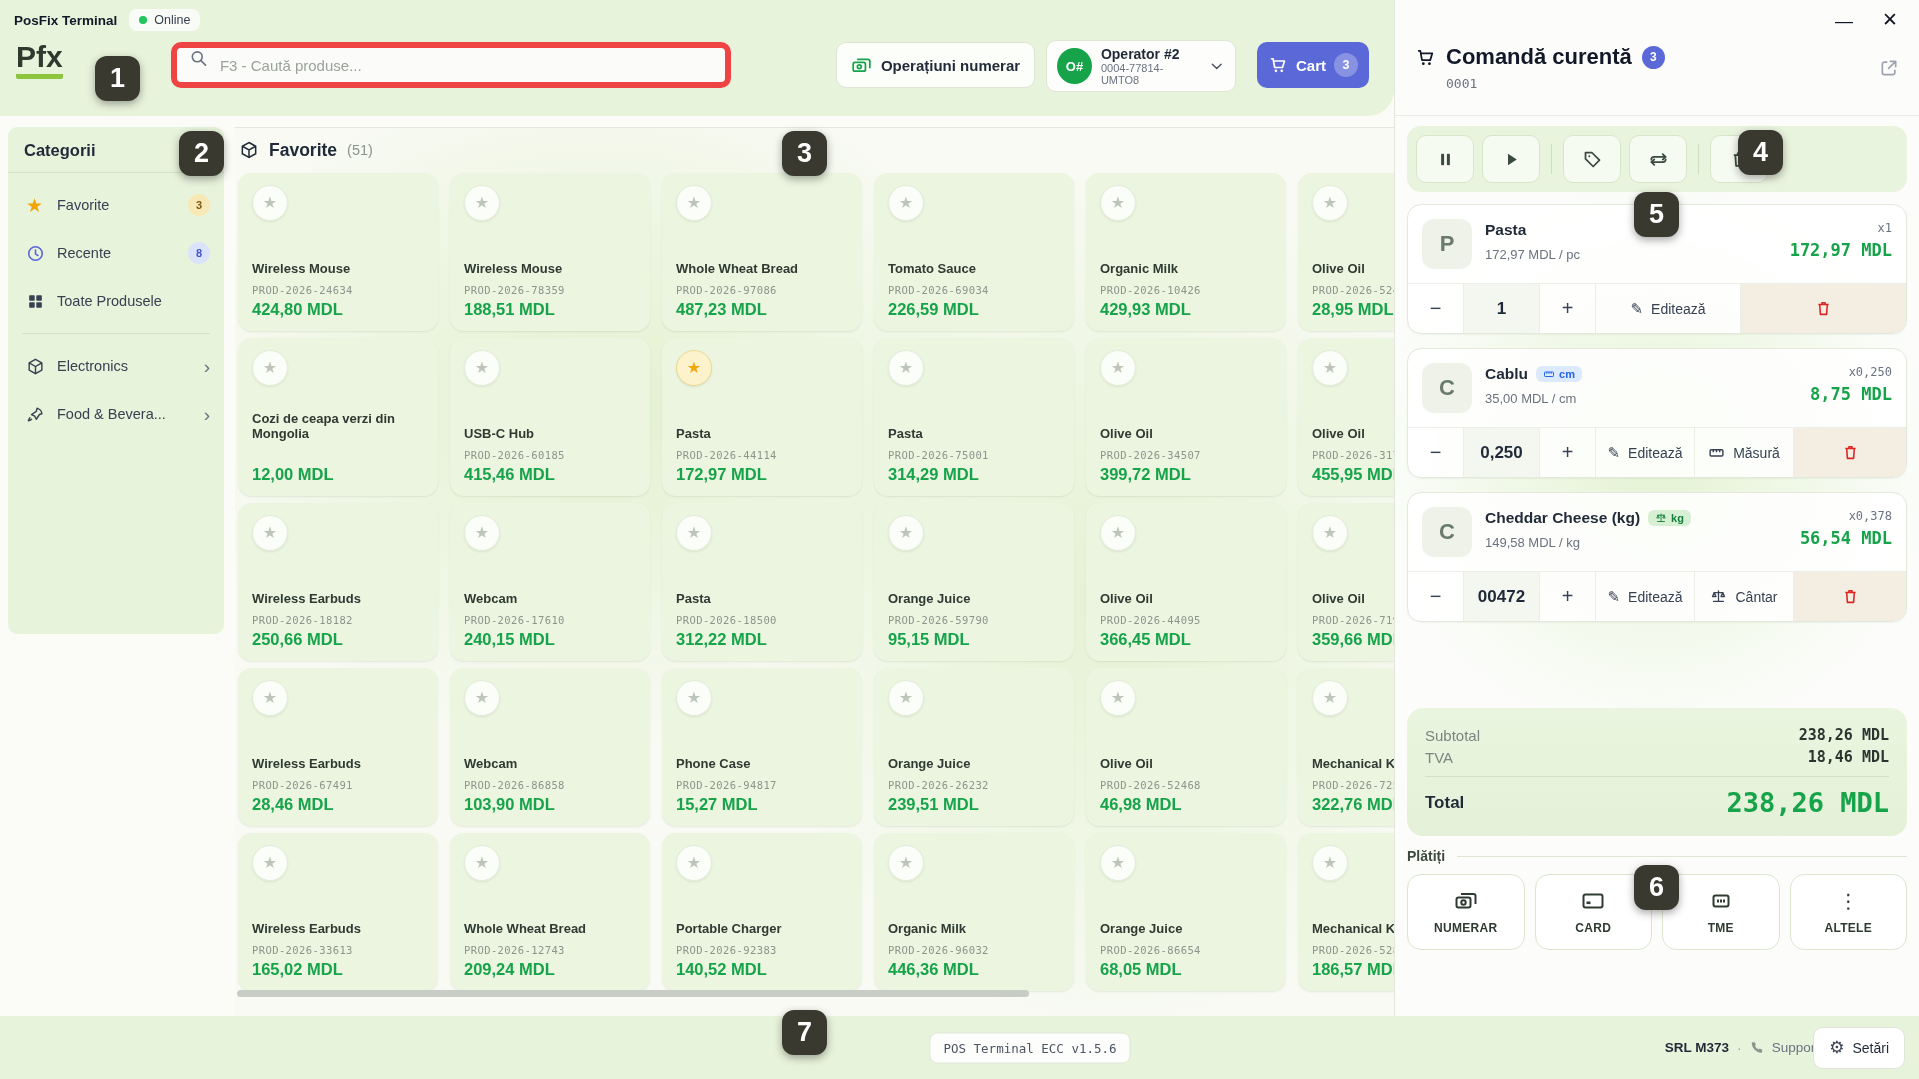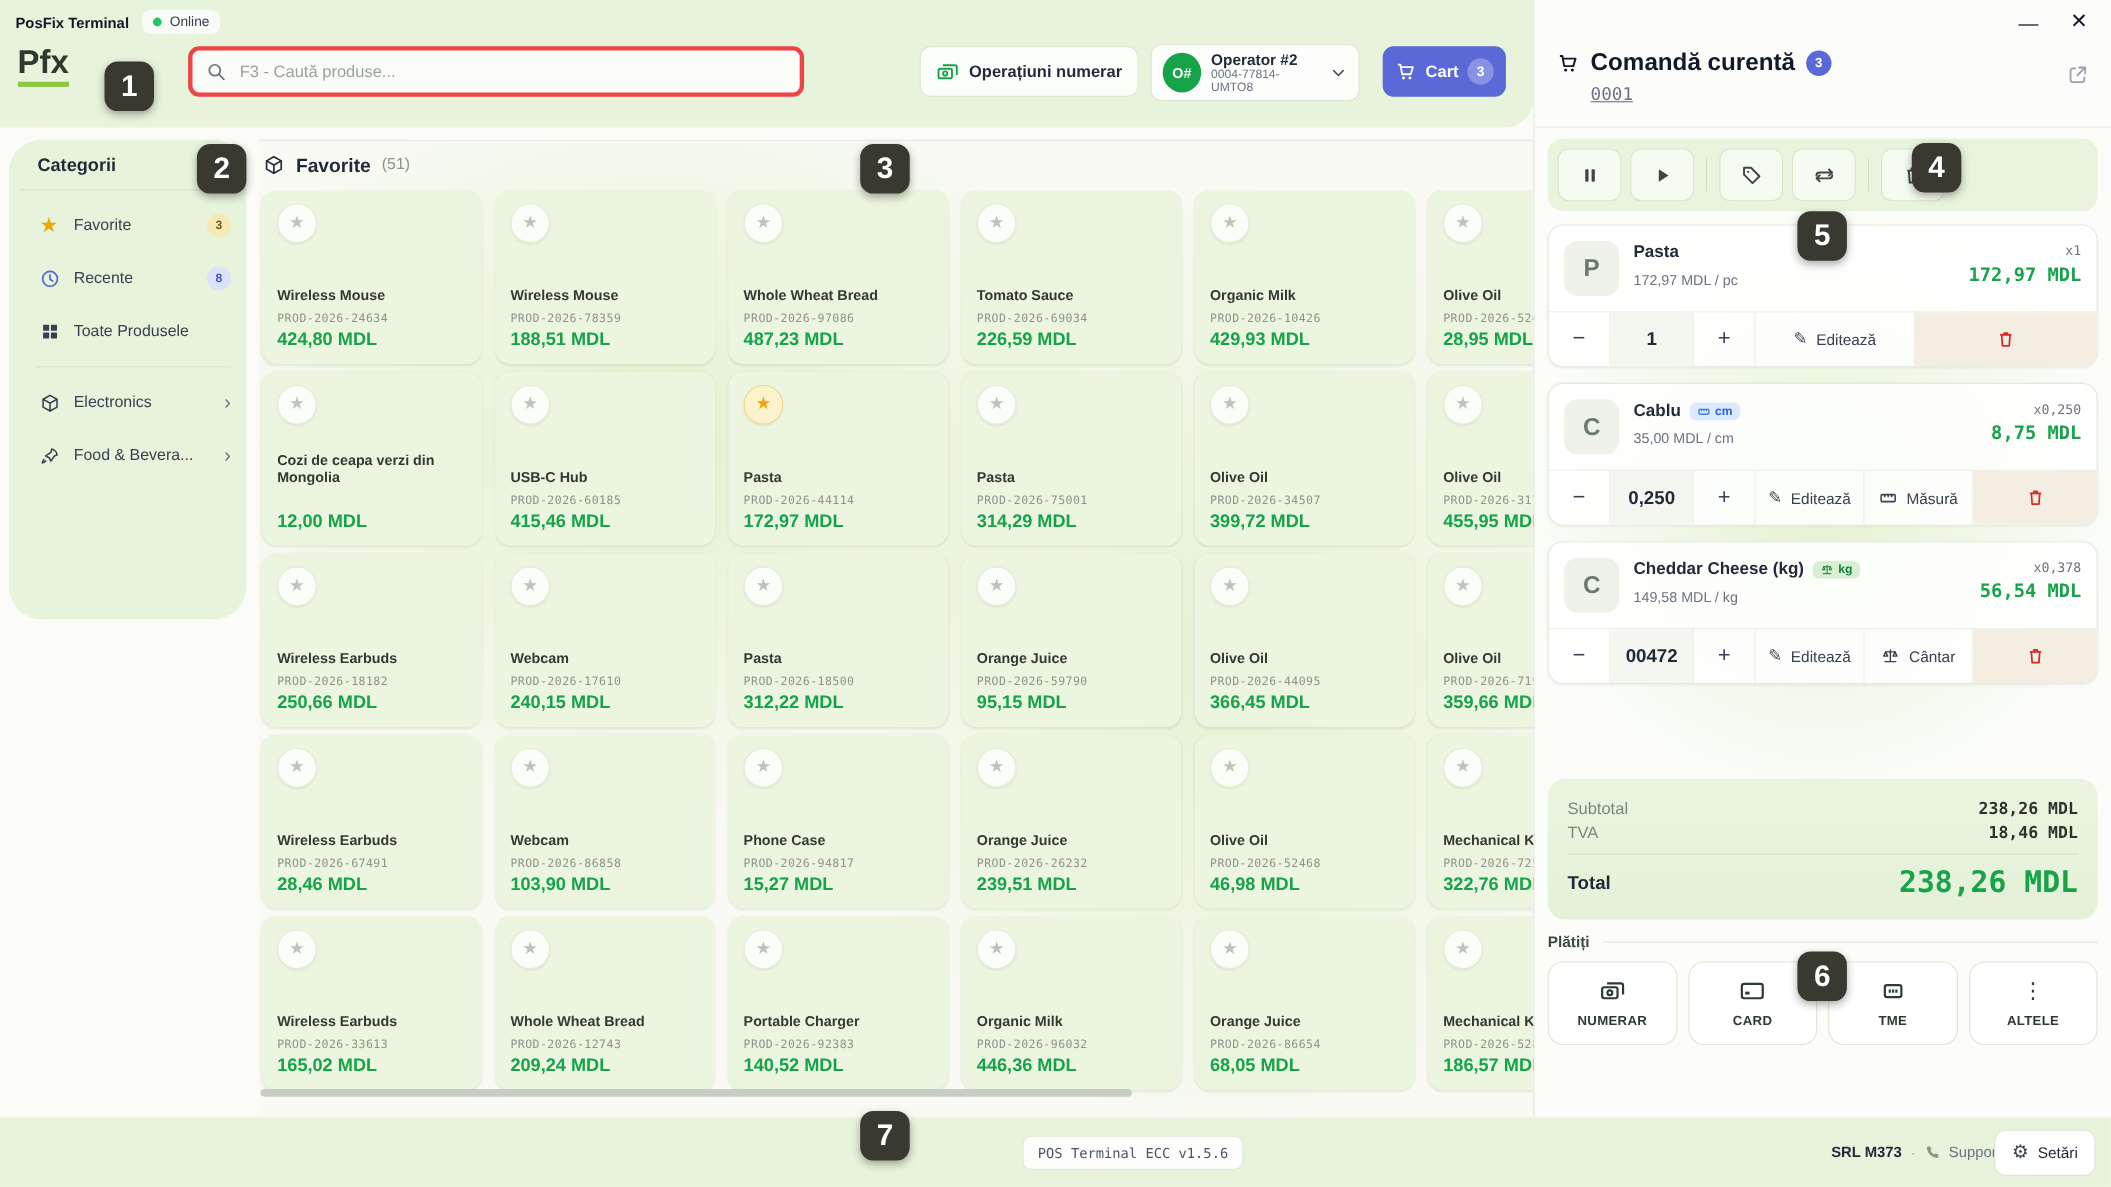--- a/index.html
+++ b/index.html
@@ -16,21 +16,21 @@
           border-bottom-right-radius:26px;z-index:2;}
   .tb-row1{display:flex;align-items:center;gap:12px;padding:8px 14px 0 14px;height:32px;}
   .tb-title{font-size:13.5px;font-weight:bold;color:#111827;}
   .online-pill{display:flex;align-items:center;gap:7px;background:rgba(255,255,255,.75);
                border-radius:8px;padding:4px 10px;font-size:12.5px;color:#374151;}
   .online-dot{width:8px;height:8px;border-radius:50%;background:#22c55e;}
   .tb-row2{position:relative;height:70px;}
   .logo{position:absolute;left:16px;top:8px;font-size:30px;font-weight:bold;color:#2f3a2f;
         border-bottom:5px solid var(--lime);line-height:1.1;padding-bottom:1px;border-radius:2px;}
   .search{position:absolute;left:171px;top:10px;width:560px;height:46px;background:#fbfcf9;
-          border:4px solid #ef4444;border-radius:10px;display:flex;align-items:center;padding:0 12px;gap:10px;}
+          border:6px solid #ef4444;border-radius:10px;display:flex;padding:0 12px;gap:10px;}
   .search .ic{width:20px;height:20px;color:#6b7280;}
   .search input{border:none;outline:none;background:transparent;font-size:15px;color:#374151;width:100%;
                 font-family:"Liberation Sans",sans-serif;}
   .search input::placeholder{color:#9aa39a;}
   .btn-opnum{position:absolute;left:836px;top:10px;width:199px;height:46px;background:rgba(255,255,255,.85);
              border:1px solid #dde6d2;border-radius:10px;display:flex;align-items:center;justify-content:center;
              gap:9px;font-size:15px;font-weight:bold;color:#1f2937;}
   .btn-opnum .ic{width:21px;height:21px;color:var(--accent_green);}
   .operator{position:absolute;left:1046px;top:8px;width:190px;height:52px;background:rgba(255,255,255,.9);
             border:1px solid #dde6d2;border-radius:10px;display:flex;align-items:center;gap:9px;padding:0 10px;}
@@ -40,22 +40,22 @@
   .op-id{font-size:11px;color:#6b7280;}
   .op-chev{width:18px;height:18px;color:#4b5563;margin-left:auto;}
   .btn-cart{position:absolute;left:1257px;top:10px;width:112px;height:46px;background:var(--indigo);
             border-radius:10px;display:flex;align-items:center;justify-content:center;gap:8px;
             color:#fff;font-size:15px;font-weight:bold;}
   .btn-cart .ic{width:20px;height:20px;}
   .cart-count{width:24px;height:24px;border-radius:50%;background:rgba(255,255,255,.28);font-size:12.5px;
               display:flex;align-items:center;justify-content:center;font-weight:bold;}
 
   
-  .sidebar{position:absolute;left:8px;top:127px;width:216px;height:436px;background:var(--green_bg);
-           border-radius:30px;padding:14px 0 0 10px;z-index:2;}
+  .sidebar{position:absolute;left:8px;top:127px;width:216px;height:507px;background:var(--green_bg);
+           border-radius:9px;padding:14px 0 0 0;z-index:2;}
   .sb-title{font-size:16.5px;font-weight:bold;color:#1f2937;padding:0 16px 12px 16px;}
   .sb-hr{height:1px;background:#d5e4c7;margin:0 0 8px 0;}
   .sb-div{height:1px;background:#d5e4c7;margin:8px 14px;}
   .sb-item{display:flex;align-items:center;gap:12px;height:48px;padding:0 14px 0 18px;cursor:pointer;}
   .sb-ic{width:19px;height:19px;font-size:18px;line-height:19px;color:#374151;}
   .ic-star{color:#f0a500;font-size:19px;}
   .ic-clock{color:var(--indigo);}
   .sb-label{font-size:14.5px;color:#374151;}
   .sb-badge{margin-left:auto;min-width:22px;height:22px;border-radius:50%;font-size:11px;font-weight:bold;
             display:flex;align-items:center;justify-content:center;}
@@ -97,21 +97,21 @@
   .win-min{position:absolute;right:62px;top:8px;width:26px;height:26px;font-size:18px;color:#111827;
            display:flex;align-items:center;justify-content:center;}
   .win-close{position:absolute;right:16px;top:6px;width:26px;height:26px;font-size:19px;color:#111827;
            display:flex;align-items:center;justify-content:center;}
   .rp-head{position:relative;height:116px;border-bottom:1px solid #e8ece4;padding:44px 18px 0 20px;}
   .rp-title-row{display:flex;align-items:center;gap:10px;}
   .rp-title-row .ic{width:21px;height:21px;color:#111827;}
   .rp-title{font-size:22px;font-weight:bold;color:#111827;}
   .rp-badge{width:23px;height:23px;border-radius:50%;background:var(--indigo);color:#fff;font-size:12px;
             font-weight:bold;display:flex;align-items:center;justify-content:center;}
-  .rp-num{font-size:16px;color:#6b7280;margin:6px 0 2px 31px;text-decoration:underline;}
+  .rp-num{font-size:13px;color:#6b7280;margin:6px 0 2px 31px;}
   .rp-external{position:absolute;right:20px;top:58px;width:20px;height:20px;color:#9ca3af;}
   .rp-toolbar{position:relative;margin:10px 12px 0 12px;background:#e9f4de;border-radius:14px;padding:9px;
               display:flex;align-items:center;gap:8px;z-index:1;}
   .tbt{width:58px;height:48px;background:rgba(255,255,255,.6);border:1px solid #d8e5c9;border-radius:10px;
        display:flex;align-items:center;justify-content:center;color:#3a4a3e;}
   .tbt .ic{width:21px;height:21px;}
   .tb-sep{width:1px;height:30px;background:#cfdec0;margin:0 3px;}
   .rp-items{position:relative;padding:12px 12px 0 12px;display:flex;flex-direction:column;gap:14px;z-index:1;}
   .citem{background:rgba(255,255,255,.85);border:1px solid #e3e9dc;border-radius:14px;overflow:hidden;
          box-shadow:0 1px 2px rgba(60,80,50,.06);}

